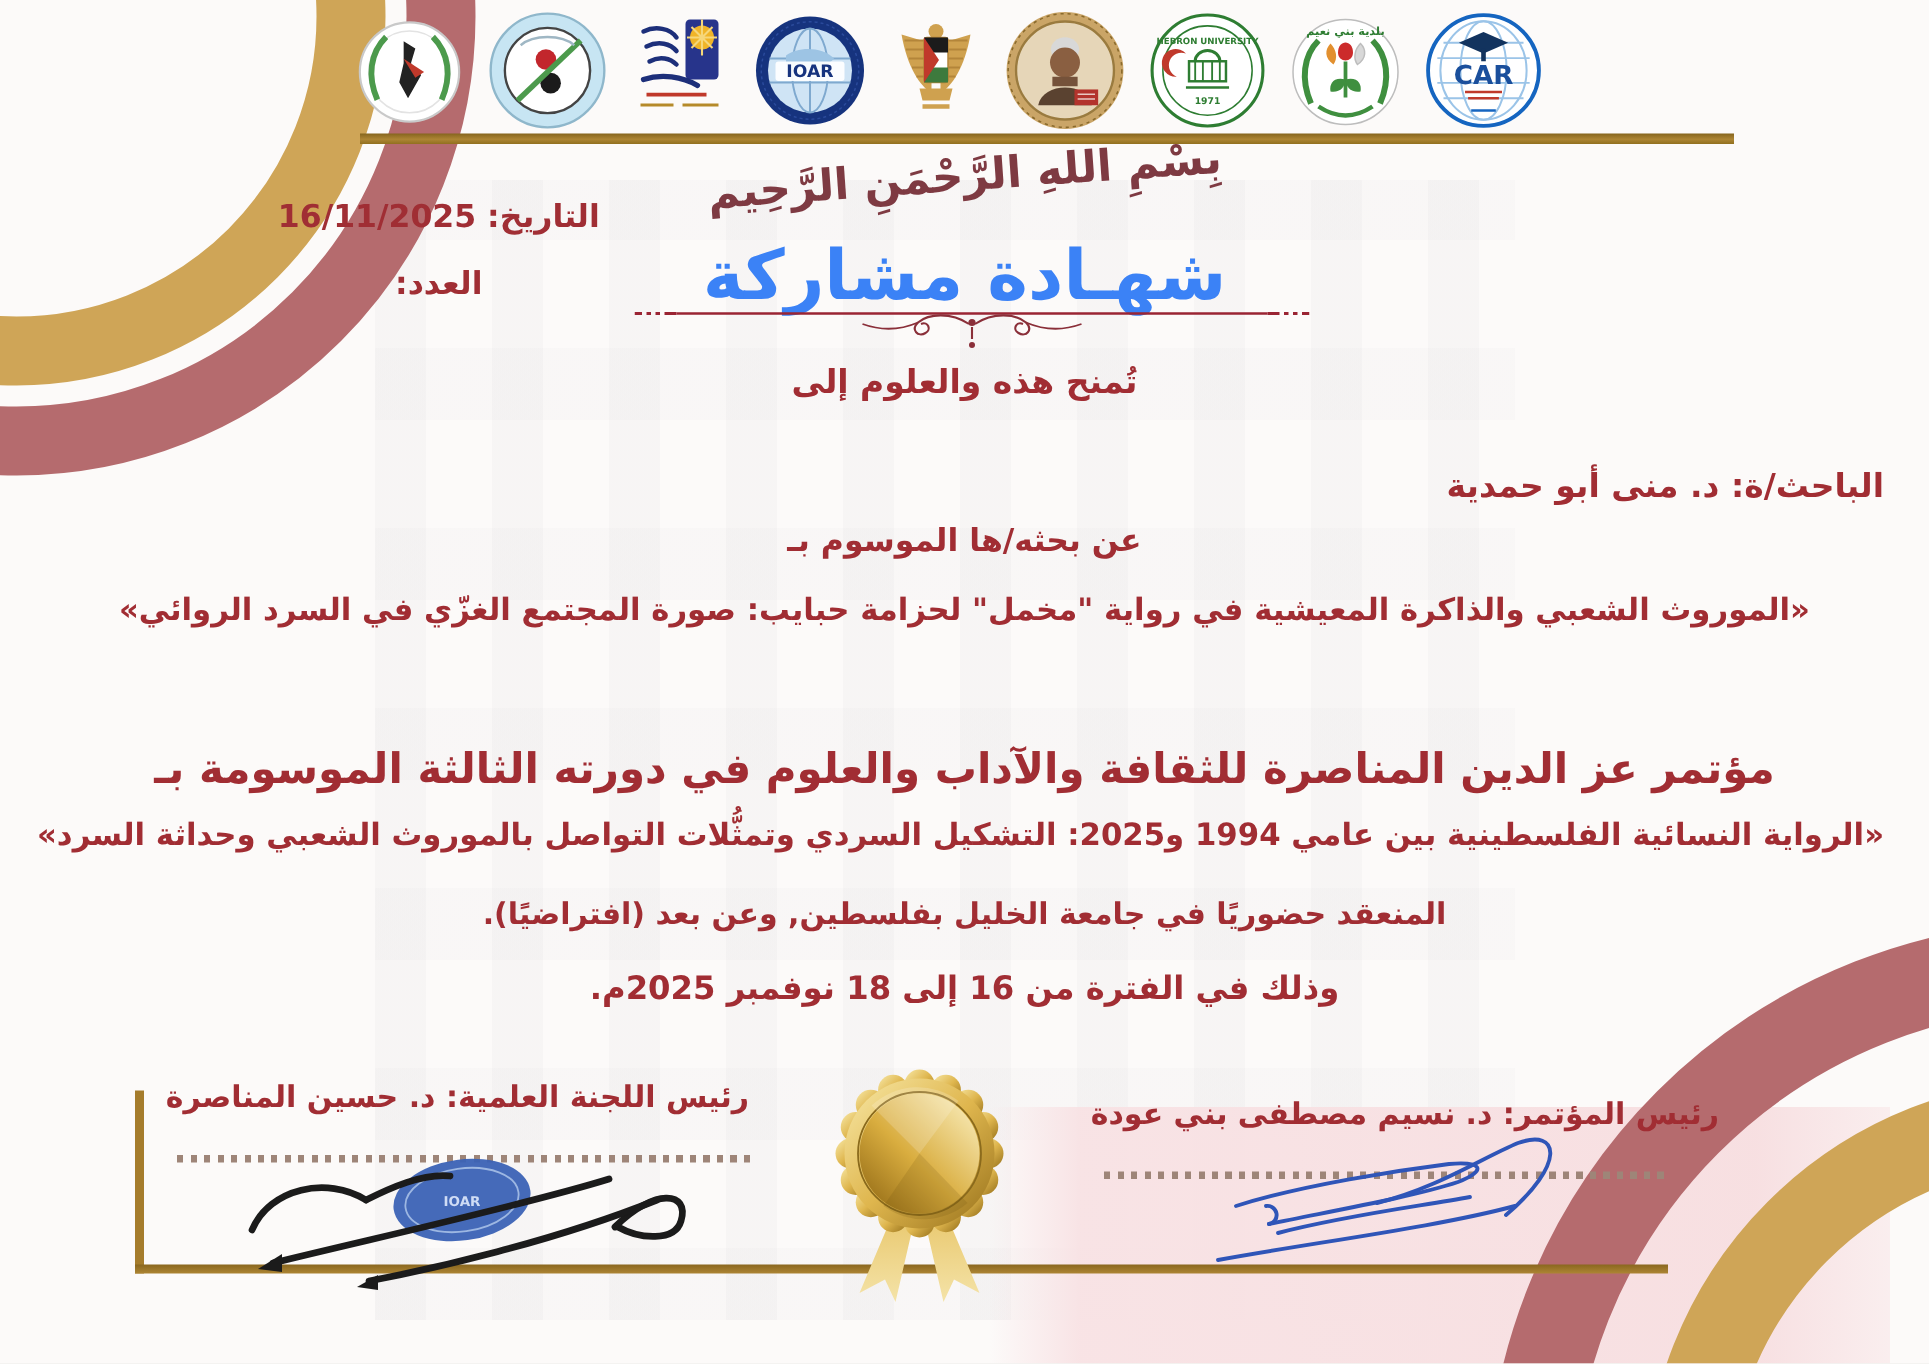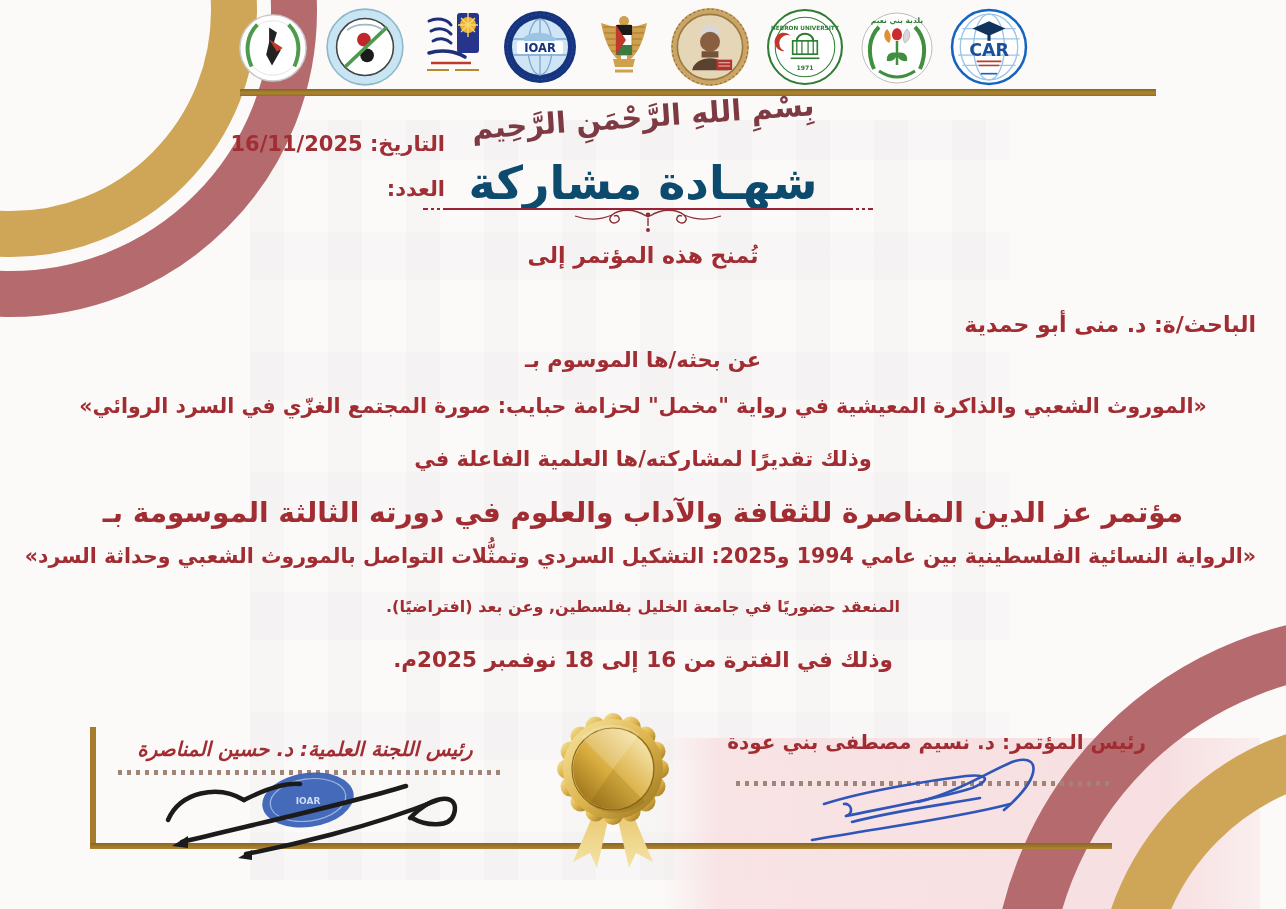--- a/index.html
+++ b/index.html
@@ -54,49 +54,49 @@
   .logo{flex:0 0 auto;}
   
   .ar{direction:rtl;}
   .bismillah{
     position:absolute;left:0;right:0;top:100px;text-align:center;
     font-size:29px;color:#7e3a42;font-weight:bold;
     transform:rotate(-4deg);z-index:4;letter-spacing:1px;
   }
   .cert-title{
     position:absolute;left:0;right:0;top:156px;text-align:center;
-    font-size:46px;font-weight:bold;color:#0c4a6e;z-index:4;letter-spacing:1px;
+    font-size:46px;font-weight:bold;color:#3b82f6;z-index:4;letter-spacing:1px;
   }
   .title-rule{position:absolute;left:423px;top:202px;z-index:4;}
   .hdr-date,.hdr-number{
-    position:absolute;left:140px;width:305px;text-align:right;direction:rtl;
+    position:absolute;left:140px;width:305px;text-align:center;direction:rtl;
     font-size:21px;font-weight:bold;color:#a02e34;z-index:4;white-space:nowrap;
   }
   .hdr-date{top:132px;}
   .hdr-number{top:177px;}
   
   .bl{
     position:absolute;left:30px;right:30px;text-align:center;direction:rtl;
     font-weight:bold;color:#a12d33;white-space:nowrap;z-index:4;
   }
   .bl1{top:243px;font-size:22px;}
   .bl2{top:312px;font-size:22px;text-align:right;}
   .bl3{top:348px;font-size:21px;}
   .bl4{top:394px;font-size:20.5px;}
   .bl5{top:447px;font-size:21px;}
   .bl6{top:496px;font-size:28px;}
   .bl7{top:544px;font-size:20.5px;}
-  .bl8{top:597px;font-size:16px;}
+  .bl8{top:597px;font-size:20px;}
   .bl9{top:647px;font-size:21.5px;}
   
   .sig-title{
     position:absolute;text-align:center;direction:rtl;font-weight:bold;
     font-size:20px;color:#a12d33;z-index:4;white-space:nowrap;
   }
-  .sig-title.left{left:110px;width:390px;top:737px;font-style:italic;}
+  .sig-title.left{left:110px;width:390px;top:719px;}
   .sig-title.right{left:756px;width:390px;top:730px;text-align:right;}
   .dotted{
     position:absolute;height:5px;z-index:4;
     background:repeating-linear-gradient(90deg,#9e8578 0 4px,rgba(0,0,0,0) 4px 9px);
   }
   .dotted.left{left:118px;top:770px;width:384px;}
   .dotted.right{left:736px;top:781px;width:378px;}
   .sig-draw{position:absolute;z-index:5;}
   .sig-draw.left{left:148px;top:770px;}
   .sig-draw.right{left:788px;top:748px;}
@@ -236,25 +236,24 @@
     <path d="M227,14 C239,6 254,7 261,13 C266,18 261,23 256,20 C252,18 254,12 259,14" fill="none" stroke="#8a2f39" stroke-width="1.4"></path>
     <path d="M189,13 C175,19 163,18 152,14" fill="none" stroke="#8a2f39" stroke-width="1.2"></path>
     <path d="M261,13 C275,19 287,18 298,14" fill="none" stroke="#8a2f39" stroke-width="1.2"></path>
     <path d="M225,16 v8" stroke="#8a2f39" stroke-width="1.4"></path>
     <circle cx="225" cy="28" r="2" fill="#8a2f39"></circle>
     <circle cx="225" cy="13" r="2.4" fill="#8a2f39"></circle>
   </svg>
   <div class="hdr-date">التاريخ: 16/11/2025</div>
   <div class="hdr-number">العدد:</div>
 
-  <div class="bl bl1">تُمنح هذه المؤتمر إلى</div>
+  <div class="bl bl1">تُمنح هذه والعلوم إلى</div>
   <div class="bl bl2">الباحث/ة: د. منى أبو حمدية</div>
   <div class="bl bl4">«الموروث الشعبي والذاكرة المعيشية في رواية "مخمل" لحزامة حبايب: صورة المجتمع الغزّي في السرد الروائي»</div>
   <div class="bl bl3">عن بحثه/ها الموسوم بـ</div>
-  <div class="bl bl5">وذلك تقديرًا لمشاركته/ها العلمية الفاعلة في</div>
   <div class="bl bl6">مؤتمر عز الدين المناصرة للثقافة والآداب والعلوم  في دورته الثالثة الموسومة بـ</div>
   <div class="bl bl7">«الرواية النسائية الفلسطينية بين عامي 1994 و2025: التشكيل السردي وتمثُّلات التواصل بالموروث الشعبي وحداثة السرد»</div>
   <div class="bl bl8">المنعقد  حضوريًا في جامعة الخليل بفلسطين, وعن بعد (افتراضيًا).</div>
   <div class="bl bl9">وذلك في الفترة من 16 إلى 18 نوفمبر 2025م.</div>
 
   <div class="sig-title left">رئيس اللجنة العلمية: د. حسين المناصرة</div>
   <div class="dotted left"></div>
   <svg class="sig-draw left" width="348" height="92" viewBox="0 0 348 92">
     <g>
       <ellipse cx="160" cy="30" rx="46" ry="27" fill="#3b62b5" opacity="0.95" transform="rotate(-8 160 30)"></ellipse>

